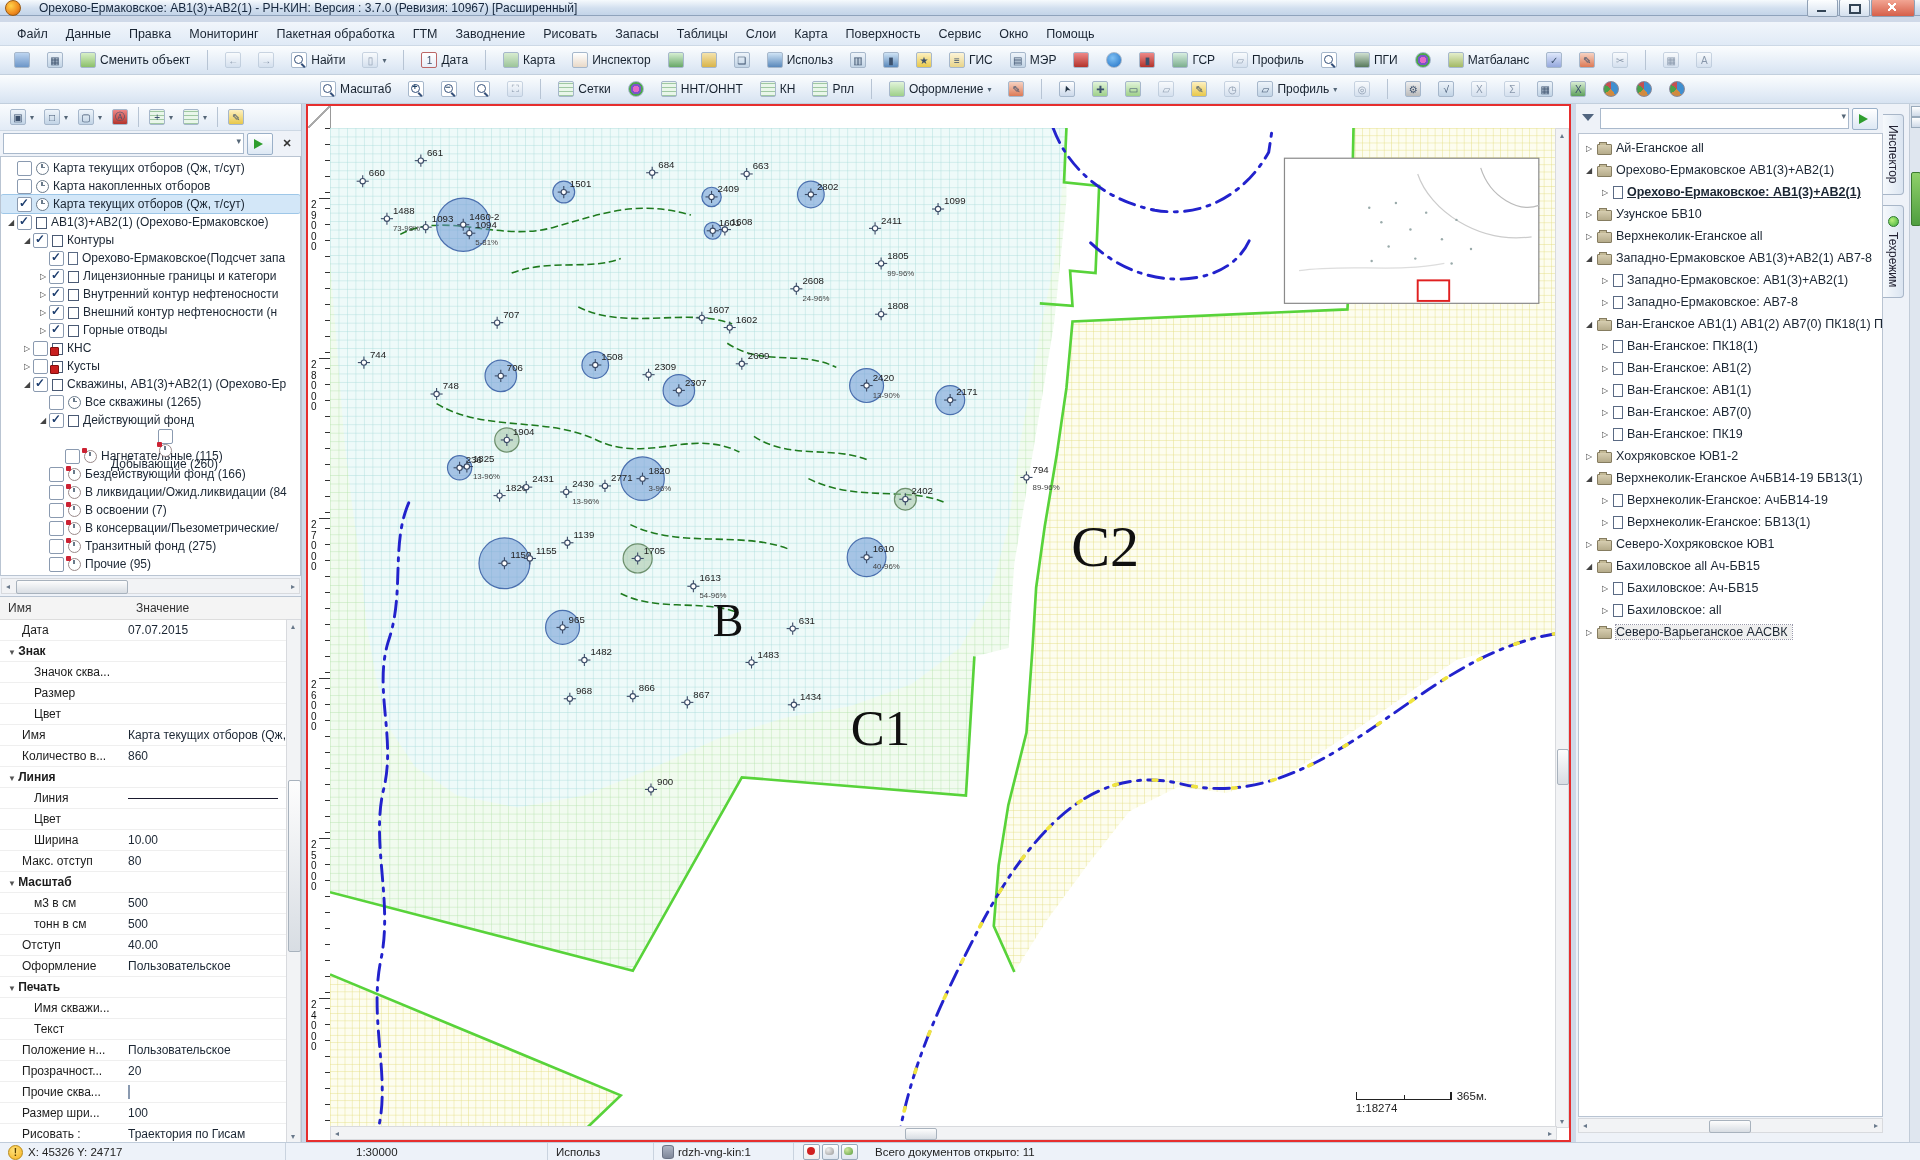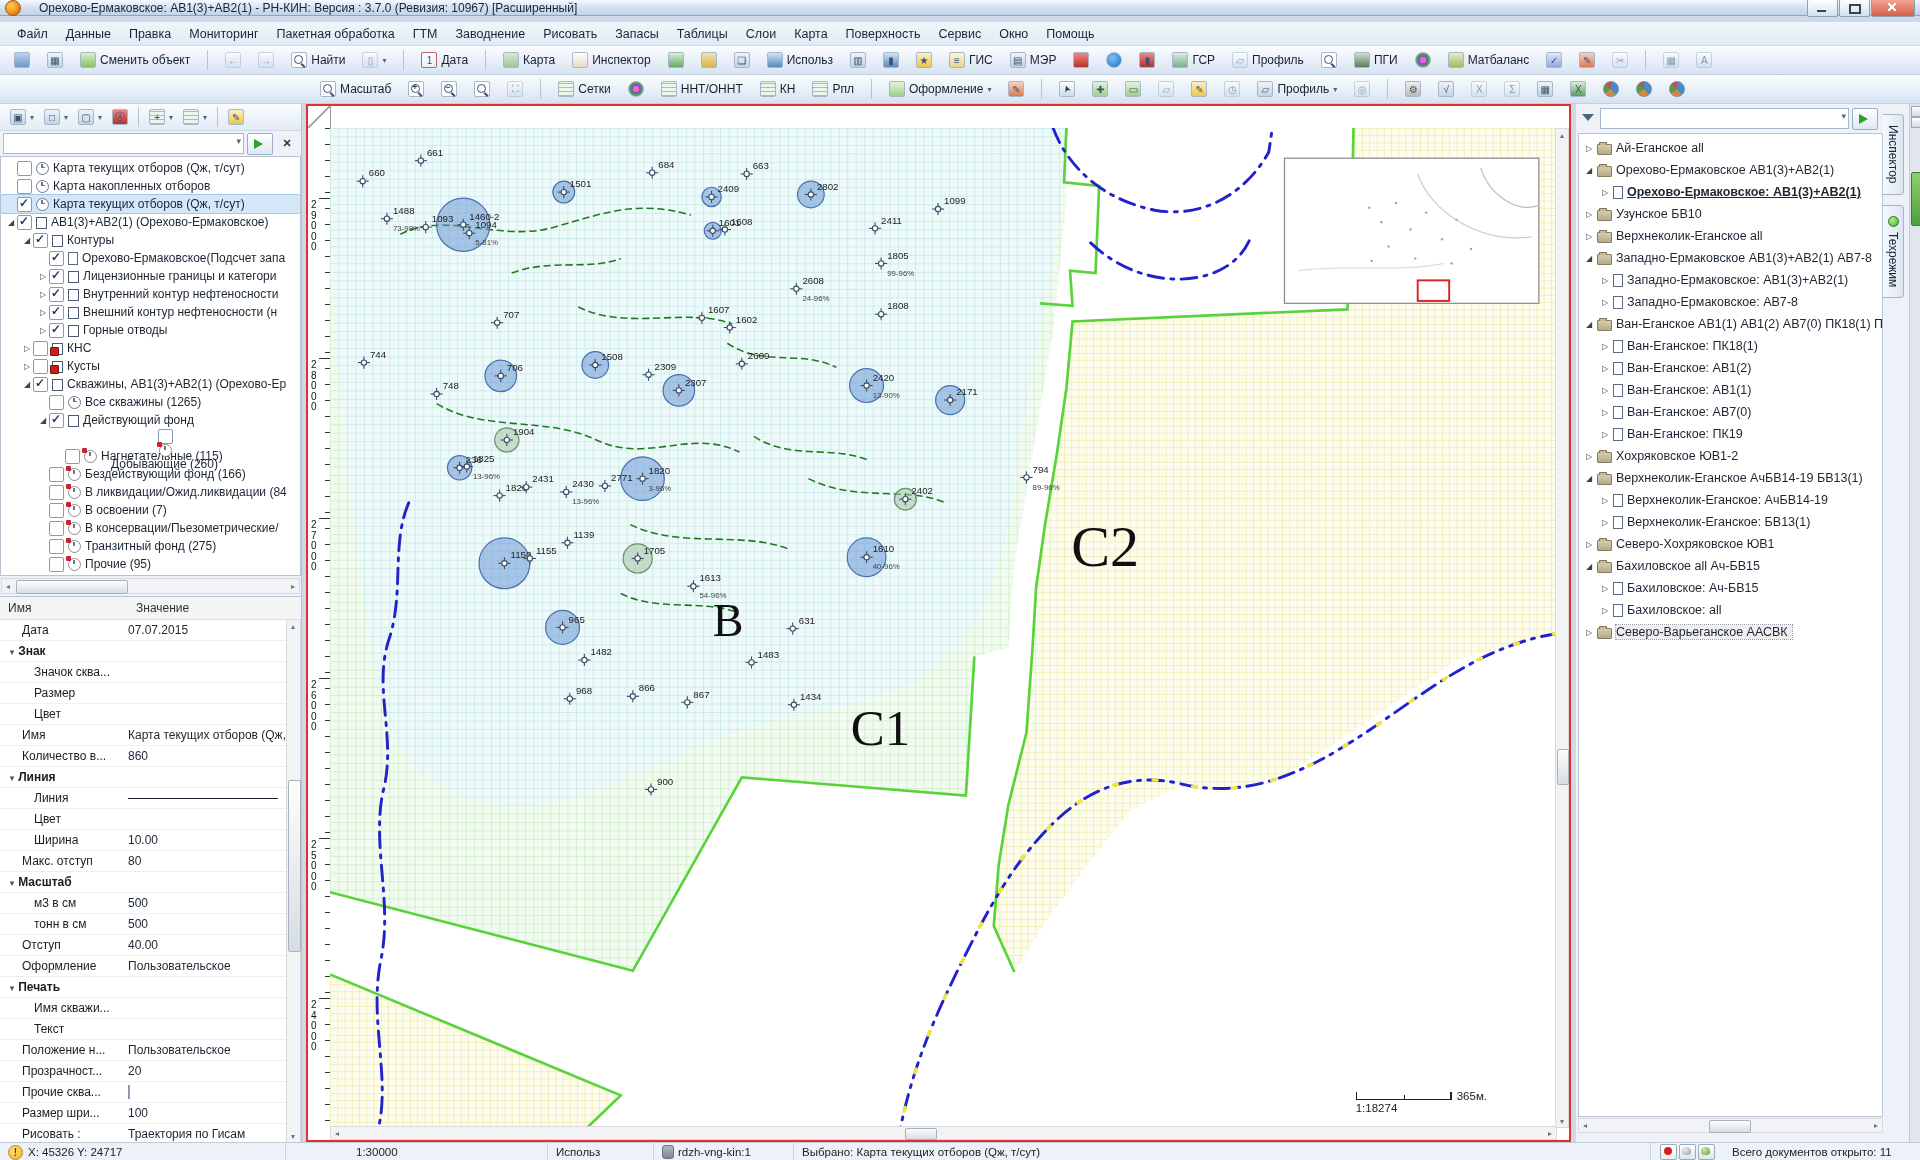--- a/index.html
+++ b/index.html
@@ -1360,20 +1360,19 @@
   <div class="scell" style="width:286px">
     <span class="warn">!</span>
     <span>X: 45326 Y: 24717</span>
   </div>
   <div class="scell" style="width:262px;padding-left:70px">1:30000</div>
   <div class="scell" style="width:106px">Использ</div>
   <div class="scell" style="width:140px">
     <span class="dbicon"></span>
     <span>rdzh-vng-kin:1</span>
   </div>
-  <div class="scell" style="flex:1">Выбрано: Карта текущих отборов (Qж, т/сут)</div>
   <div class="scell" style="border-right:none">
     <span class="sico stop"></span>
     <span class="sico b1"></span>
     <span class="sico b2"></span>
   </div>
   <div class="scell" style="width:196px;border-right:none">Всего документов открыто: 11</div>
 </div>
 
 </body></html>

